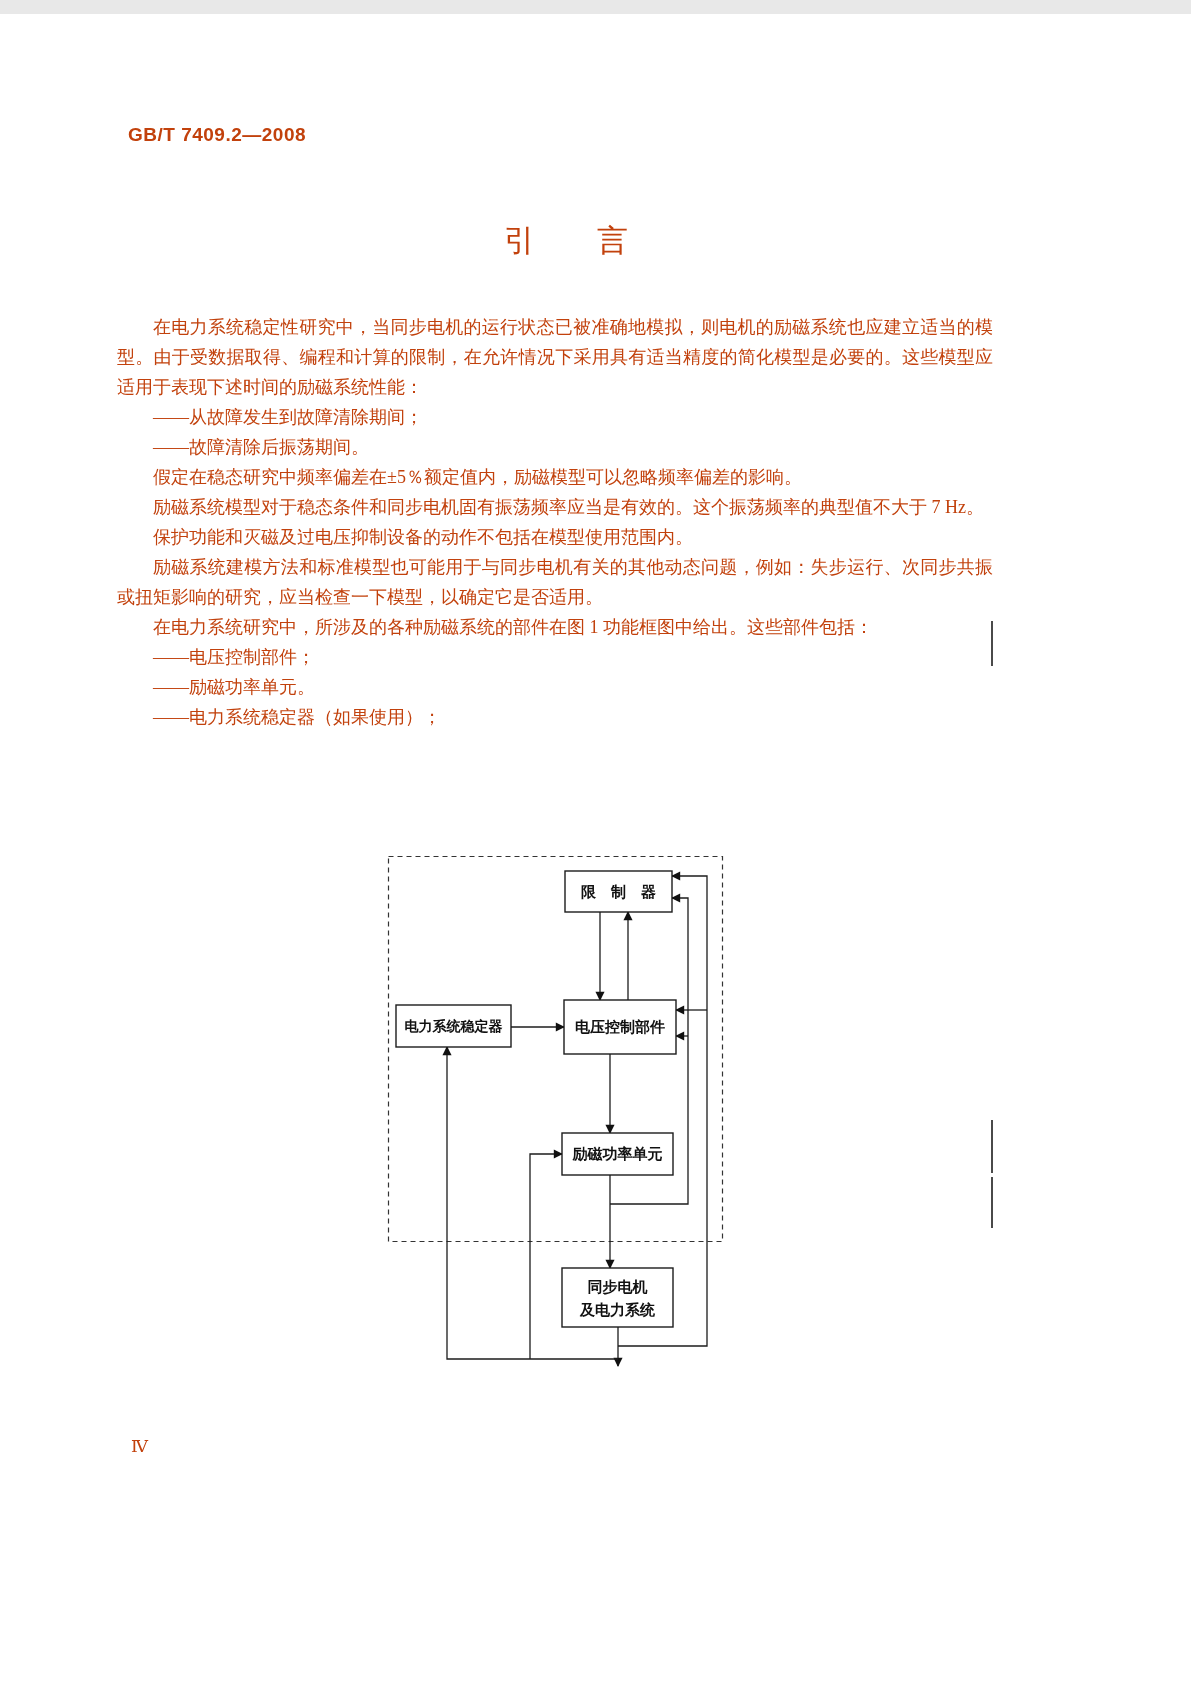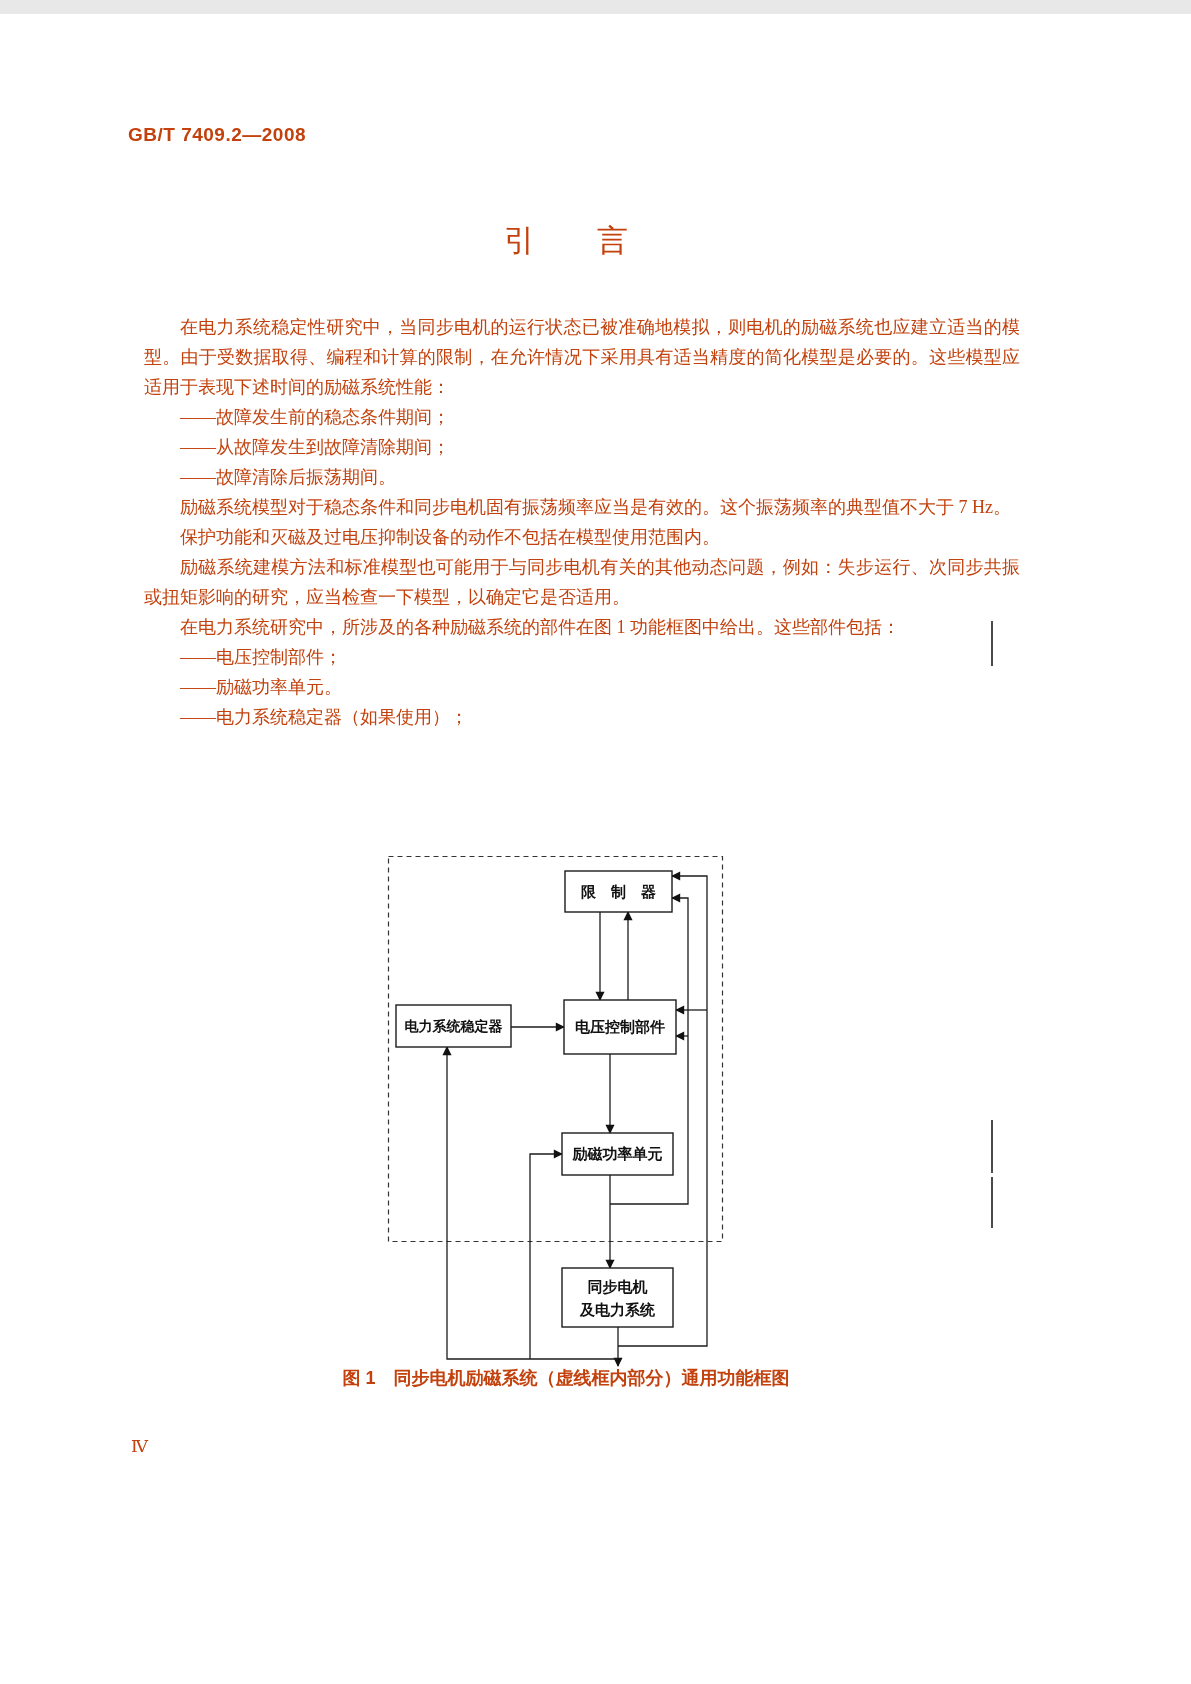--- a/index.html
+++ b/index.html
@@ -28,21 +28,21 @@
     left: 128px;
     top: 206px;
     width: 876px;
     text-align: center;
     font-size: 31px;
     font-weight: normal;
     font-family: "Liberation Sans", "DejaVu Sans", sans-serif;
   }
   .body-text {
     position: absolute;
-    left: 144px;
+    left: 117px;
     top: 298px;
     width: 876px;
     font-size: 18px;
     line-height: 30px;
     text-align: justify;
   }
   .body-text p {
     text-indent: 2em;
     margin: 0;
   }
@@ -108,23 +108,23 @@
 <body>
 
 <div class="page">
 
   <div class="doc-number">GB/T 7409.2—2008</div>
 
   <div class="doc-title">引　　言</div>
 
   <div class="body-text">
     <p>在电力系统稳定性研究中，当同步电机的运行状态已被准确地模拟，则电机的励磁系统也应建立适当的模型。由于受数据取得、编程和计算的限制，在允许情况下采用具有适当精度的简化模型是必要的。这些模型应适用于表现下述时间的励磁系统性能：</p>
-    <p>——故障发生前的稳态条件期间；</p>
     <p>——从故障发生到故障清除期间；</p>
     <p>——故障清除后振荡期间。</p>
+    <p>假定在稳态研究中频率偏差在±5％额定值内，励磁模型可以忽略频率偏差的影响。</p>
     <p>励磁系统模型对于稳态条件和同步电机固有振荡频率应当是有效的。这个振荡频率的典型值不大于 7 Hz。</p>
     <p>保护功能和灭磁及过电压抑制设备的动作不包括在模型使用范围内。</p>
     <p>励磁系统建模方法和标准模型也可能用于与同步电机有关的其他动态问题，例如：失步运行、次同步共振或扭矩影响的研究，应当检查一下模型，以确定它是否适用。</p>
     <p>在电力系统研究中，所涉及的各种励磁系统的部件在图 1 功能框图中给出。这些部件包括：</p>
     <p>——电压控制部件；</p>
     <p>——励磁功率单元。</p>
     <p>——电力系统稳定器（如果使用）；</p>
   </div>
 
   <svg class="figure-svg" viewBox="0 0 345 525" xmlns="http://www.w3.org/2000/svg">
@@ -159,21 +159,20 @@
     <text class="fig-label" x="240" y="183">电压控制部件</text>
 
     <rect class="fig-box" x="182" y="284" width="111" height="42"></rect>
     <text class="fig-label" x="237.5" y="310">励磁功率单元</text>
 
     <rect class="fig-box" x="182" y="419" width="111" height="59"></rect>
     <text class="fig-label" x="237.5" y="443">同步电机</text>
     <text class="fig-label" x="237.5" y="466">及电力系统</text>
   </svg>
 
-  <div class="figure-caption">图 1　同步电机励磁系统（虚线框内部分）通用功能框图</div>
 
   <div class="page-number">Ⅳ</div>
 
   <div class="scan-mark scan-mark-1"></div>
   <div class="scan-mark scan-mark-2"></div>
   <div class="scan-mark scan-mark-3"></div>
 
 </div>
 
 </body></html>

